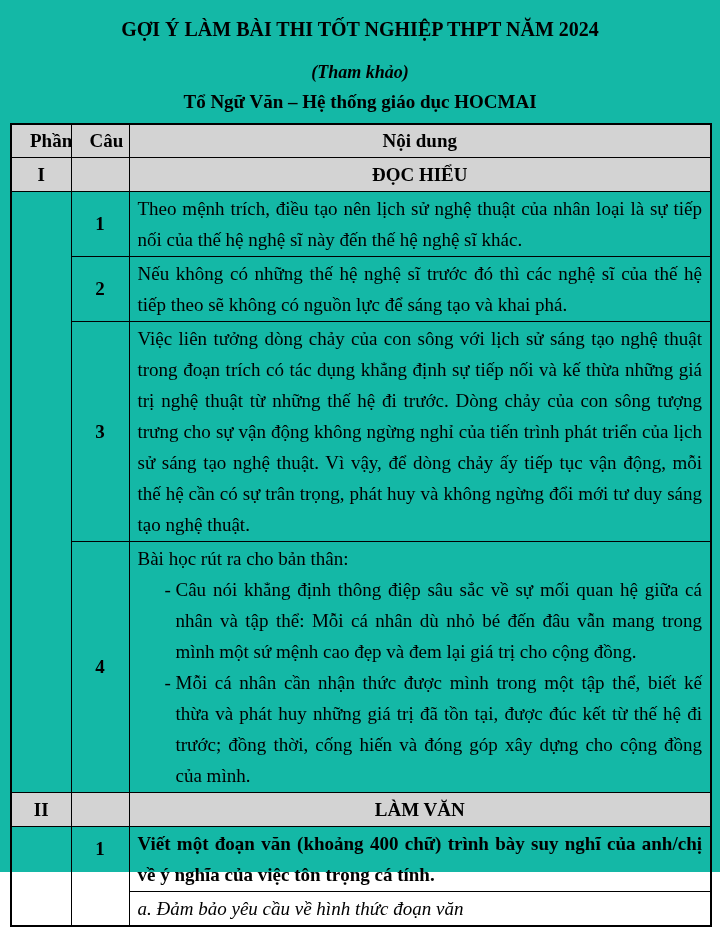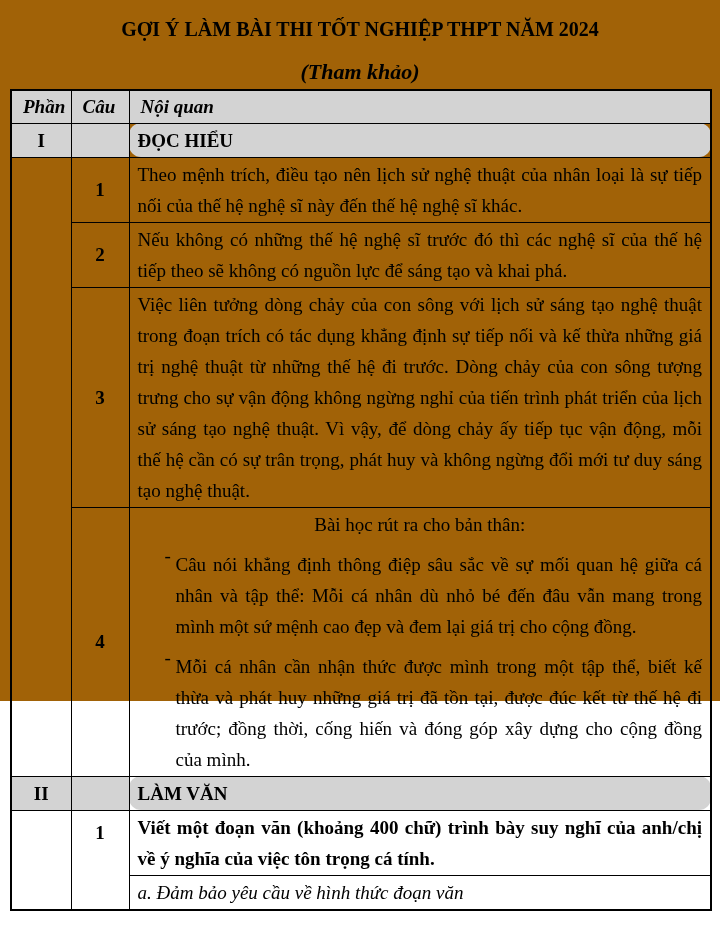--- a/index.html
+++ b/index.html
@@ -3,29 +3,29 @@
 <meta charset="utf-8">
 <style>
   * { margin: 0; padding: 0; box-sizing: border-box; }
   html, body {
     width: 720px; height: 938px;
     background: #ffffff;
     overflow: hidden;
     font-family: "Liberation Serif", "DejaVu Serif", serif;
     color: #000;
   }
-  .page { width: 720px; height: 701px; background: #a16207; }
+  .page { width: 720px; height: 872px; background: #14b8a6; }
 
   
   .doc-header { text-align: center; padding-top: 16px; }
   .doc-title {
     font-size: 20px; font-weight: bold; line-height: 26px; margin-bottom: 6px;
   }
   .doc-subtitle {
-    font-size: 22px; font-weight: bold; font-style: italic;
+    font-size: 18px; font-weight: bold; font-style: italic;
     line-height: 24px; margin-bottom: 5px; margin-top: 18px;
   }
   .doc-byline { font-size: 19px; font-weight: bold; line-height: 26px; margin-bottom: 8px; }
 
   
   table.answers {
     margin: 0 10px; width: 700px;
     border-collapse: collapse; table-layout: fixed;
     border: 2px solid #000;
   }
@@ -33,62 +33,63 @@
   col.c-cau  { width: 58px; }
   col.c-noi  { width: 582px; }
 
   td, th {
     border: 1px solid #000;
     font-size: 19px; line-height: 31px;
     vertical-align: middle;
     padding: 1px 8px;
   }
   tr.head-row th {
-    background: #d3d3d3; font-weight: bold; text-align: left;
-    height: 33px; padding: 0 11px; font-style: italic;
+    background: #d3d3d3; font-weight: bold; text-align: center;
+    height: 33px; padding: 0 18px;
   }
   tr.section-row td {
     background: #d3d3d3; font-weight: bold; height: 31px;
   }
   .cell-center { text-align: center; }
   .cell-num { text-align: center; font-weight: bold; }
   .cell-num-top { vertical-align: top; padding-top: 6px; }
   .cell-content { text-align: justify; }
-  .cell-section-label { text-align: left; border-radius: 12px; }
+  .cell-section-label { text-align: center; }
 
-  .intro-line { text-align: center; }
+  .intro-line { text-align: left; }
   .bullet { display: flex; }
   .bullet-marker { flex: none; width: 38px; padding-left: 27px; }
-  .bullet-text { flex: 1 1 auto; text-align: justify; margin-top: 9px; }
+  .bullet-text { flex: 1 1 auto; text-align: justify; }
 
   .task-bold { font-weight: bold; text-align: justify; }
   .criterion-title { font-style: italic; text-align: left; }
 </style>
 </head>
 <body>
 
 <div class="page">
 
   <div class="doc-header">
     <div class="doc-title">GỢI Ý LÀM BÀI THI TỐT NGHIỆP THPT NĂM 2024</div>
     <div class="doc-subtitle">(Tham khảo)</div>
+    <div class="doc-byline">Tổ Ngữ Văn – Hệ thống giáo dục HOCMAI</div>
   </div>
 
   <table class="answers">
     <colgroup>
       <col class="c-phan">
         <col class="c-cau">
         <col class="c-noi">
     </colgroup>
 
     <tbody>
         <tr class="head-row">
       <th>Phần</th>
       <th>Câu</th>
-      <th>Nội quan</th>
+      <th>Nội dung</th>
     </tr>
 
     <tr class="section-row">
       <td class="cell-center">I</td>
       <td></td>
       <td class="cell-section-label">ĐỌC HIỂU</td>
     </tr>
 
     <tr>
       <td rowspan="4"></td>

